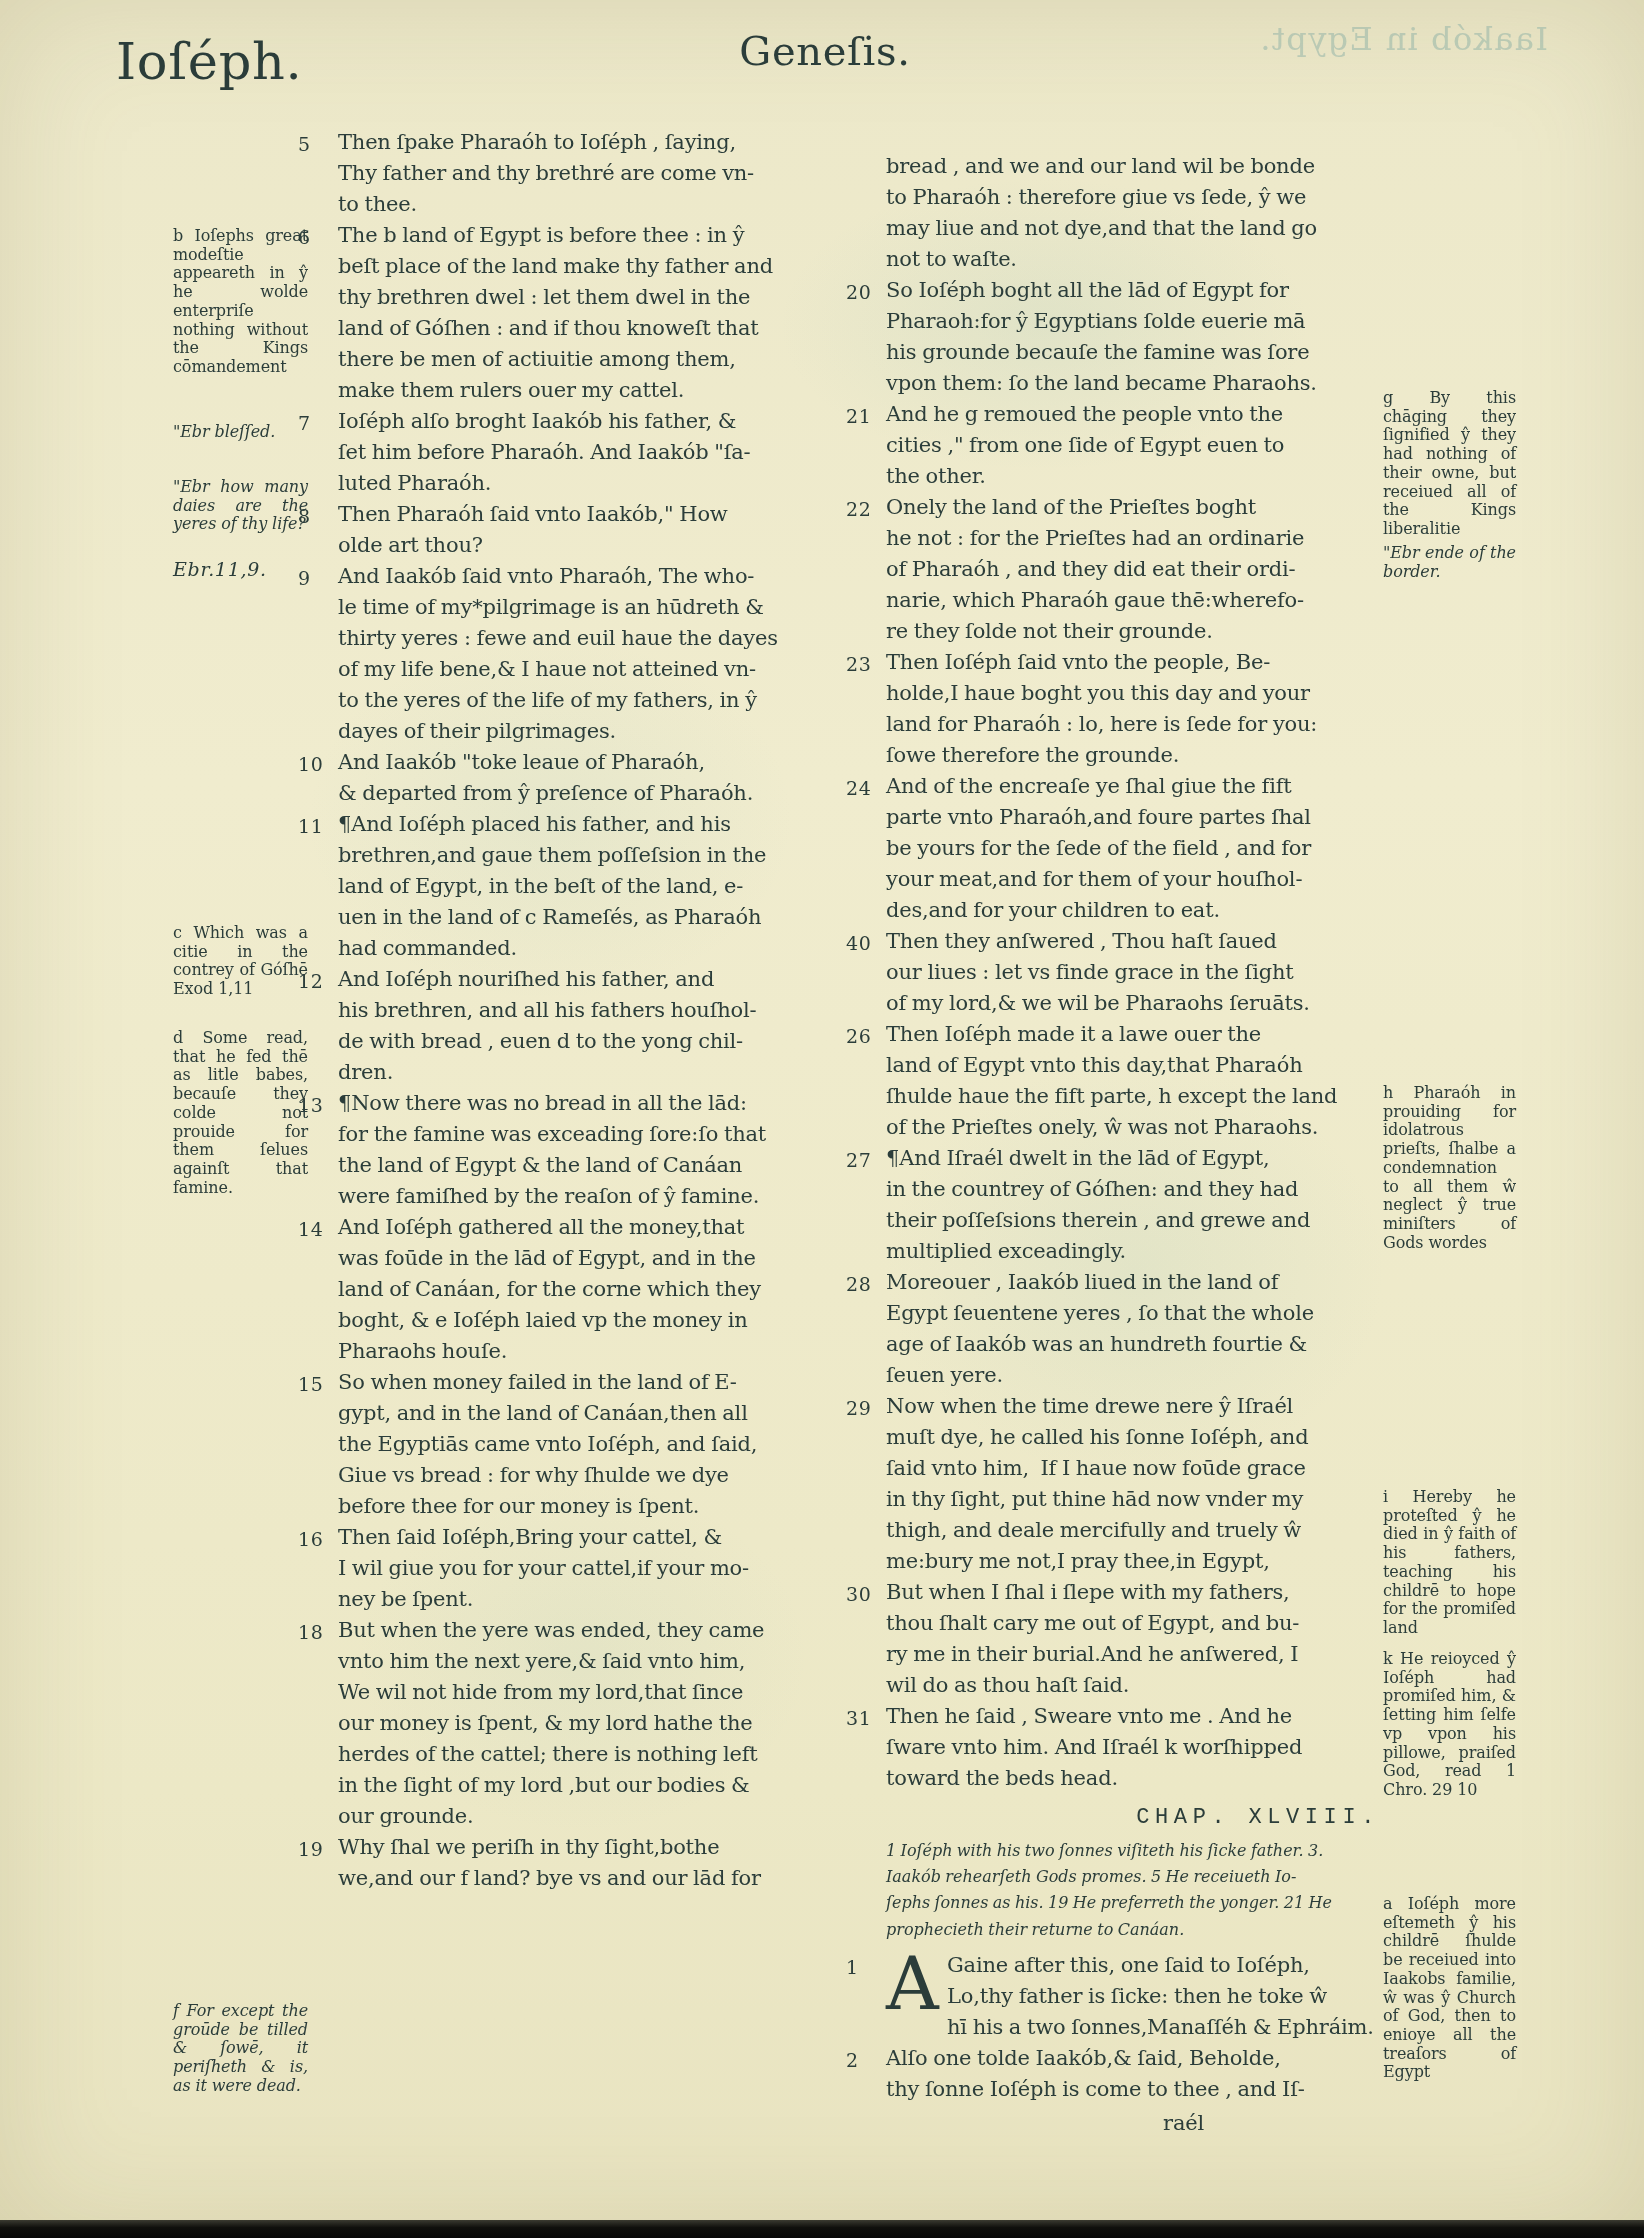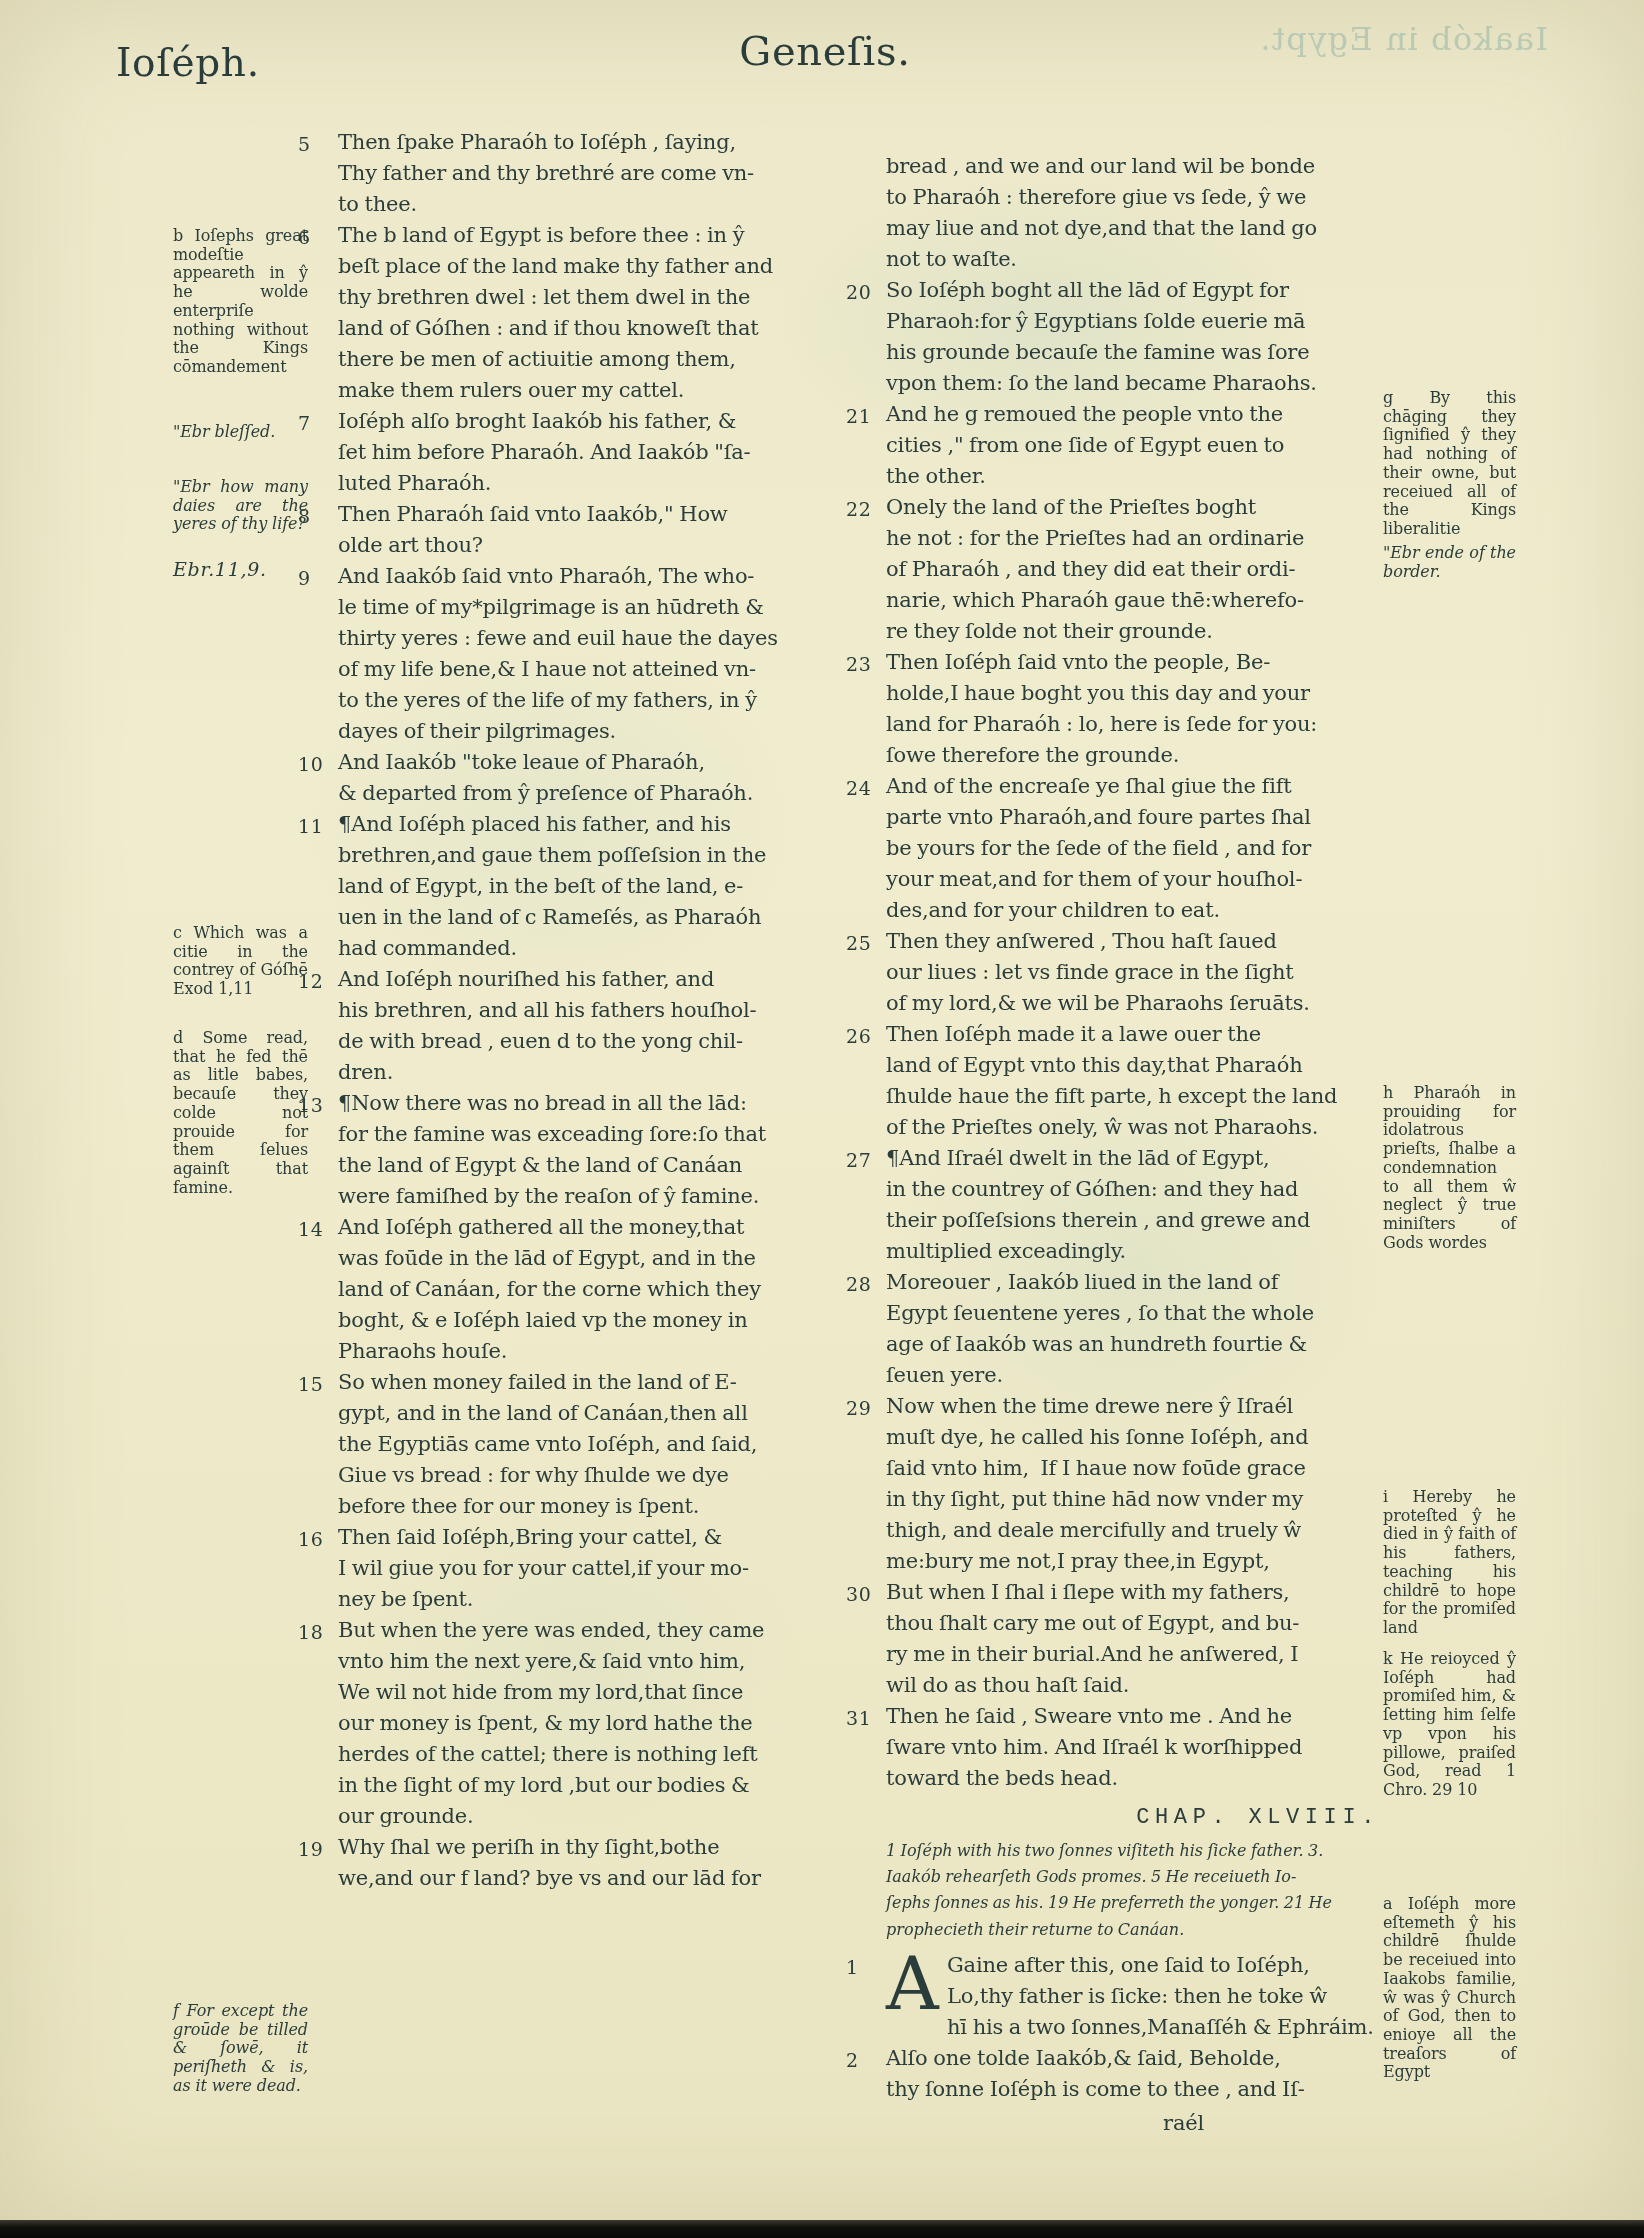--- a/index.html
+++ b/index.html
@@ -20,21 +20,21 @@
   .blob.b3{left:881px;top:1058px;width:508px;height:423px;background:radial-gradient(ellipse at center,rgba(140,185,175,.12),transparent 70%);}
   .blob.b4{left:353px;top:1481px;width:458px;height:353px;background:radial-gradient(ellipse at center,rgba(140,185,175,.09),transparent 70%);}
   .ghost-title{
     position:absolute;left:1220px;top:20px;width:367px;
     font-size:32px;letter-spacing:1.4px;
     color:rgba(125,168,160,.42);
     transform:scaleX(-1);
     text-align:center;
   }
   
-  .hdr-left{position:absolute;left:116px;top:32px;font-size:39px;letter-spacing:0.7px;margin-top:8px;}
+  .hdr-left{position:absolute;left:116px;top:32px;font-size:51px;letter-spacing:0.7px;}
   .hdr-center{position:absolute;left:691px;top:28px;width:268px;text-align:center;font-size:40px;letter-spacing:0.7px;}
   
   .col{position:absolute;top:127px;font-size:21px;line-height:31px;letter-spacing:-0.2px;word-spacing:-0.7px;overflow:visible;}
   .col-left{left:338px;width:503px;}
   .col-right{left:886px;width:494px;margin-top:24px;}
   .verse{position:relative;margin:0;padding:0;}
   .vnum{position:absolute;left:-40px;top:2.1px;font-size:19px;letter-spacing:0.7px;}
   .vtext{display:block;white-space:pre;}
   .chap-heading{text-align:right;font-size:22px;letter-spacing:5.6px;line-height:28px;margin:10px 0 5.6px 0;white-space:normal;font-family:Liberation Mono, monospace;}
   .chap-summary{font-style:italic;font-size:16px;line-height:26.4px;white-space:pre;margin:0 0 7px 0;letter-spacing:0;}
@@ -231,21 +231,21 @@
         </p>
         <p class="verse">
           <span class="vnum">24</span>
           <span class="vtext">And of the encreaſe ye ſhal giue the fift
 parte vnto Pharaóh,and foure partes ſhal
 be yours for the ſede of the field , and for
 your meat,and for them of your houſhol-
 des,and for your children to eat.</span>
         </p>
         <p class="verse">
-          <span class="vnum">25</span>
+          <span class="vnum">40</span>
           <span class="vtext">Then they anſwered , Thou haſt ſaued
 our liues : let vs finde grace in the ſight
 of my lord,&amp; we wil be Pharaohs ſeruāts.</span>
         </p>
         <p class="verse">
           <span class="vnum">26</span>
           <span class="vtext">Then Ioſéph made it a lawe ouer the
 land of Egypt vnto this day,that Pharaóh
 ſhulde haue the fift parte, h except the land
 of the Prieſtes onely, ŵ was not Pharaohs.</span>

